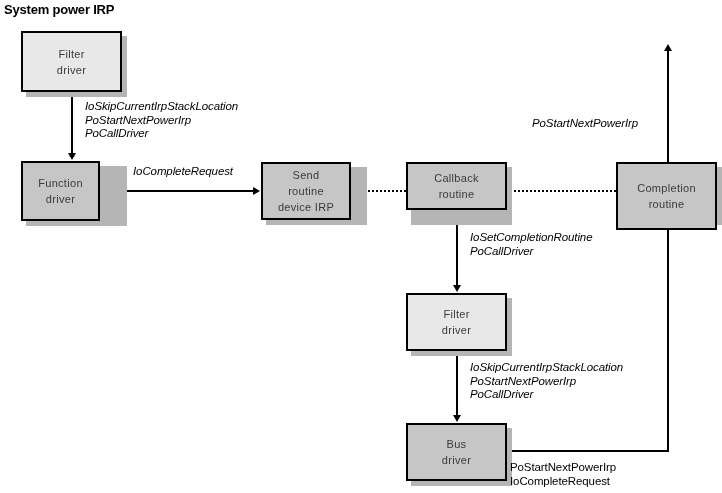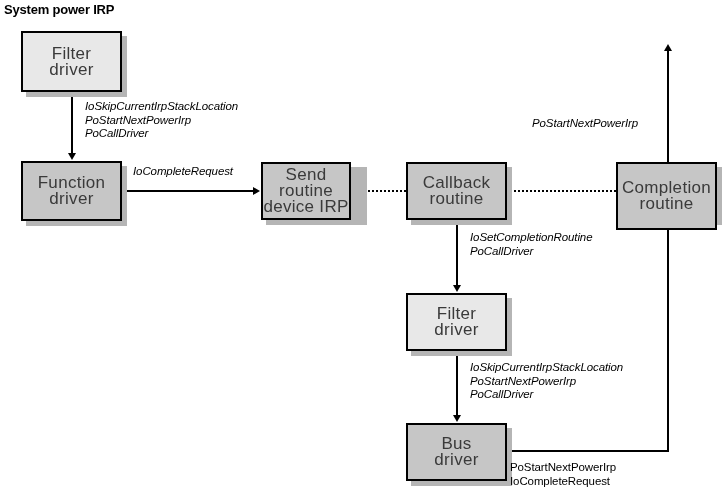--- a/index.html
+++ b/index.html
@@ -30,21 +30,21 @@
   }
   
   .box {
     position: absolute;
     box-sizing: border-box;
     border: 2px solid #000000;
     display: flex;
     align-items: center;
     justify-content: center;
     text-align: center;
-    font-size: 17px;
+    font-size: 11px;
     line-height: 16px;
     color: #3a3a3a;
     letter-spacing: 0.3px;
     z-index: 3;
   }
   .box.gray { background: #c6c6c6; }
   .box.light { background: #e8e8e8; }
   .box .lbl { display: block; }
   .shadow {
     position: absolute;
@@ -133,38 +133,38 @@
 
   <div class="shadow" style="left:26px; top:36px; width:101px; height:61px;"></div>
   <div class="box light" style="left:21px; top:31px; width:101px; height:61px;">
     <span>
       <span class="lbl">Filter</span>
       <span class="lbl">driver</span>
     </span>
   </div>
 
   <div class="shadow" style="left:26px; top:166px; width:101px; height:60px;"></div>
-  <div class="box gray" style="left:21px; top:161px; width:101px; height:60px;">
+  <div class="box gray" style="left:21px; top:161px; width:79px; height:60px;">
     <span>
       <span class="lbl">Function</span>
       <span class="lbl">driver</span>
     </span>
   </div>
 
   <div class="shadow" style="left:266px; top:167px; width:101px; height:58px;"></div>
   <div class="box gray" style="left:261px; top:162px; width:90px; height:58px;">
     <span>
       <span class="lbl">Send</span>
       <span class="lbl">routine</span>
       <span class="lbl">device IRP</span>
     </span>
   </div>
 
   <div class="shadow" style="left:411px; top:167px; width:101px; height:58px;"></div>
-  <div class="box gray" style="left:406px; top:162px; width:101px; height:58px;">
+  <div class="box gray" style="left:406px; top:162px; width:101px; height:48px;">
     <span>
       <span class="lbl">Callback</span>
       <span class="lbl">routine</span>
     </span>
   </div>
 
   <div class="shadow" style="left:621px; top:167px; width:101px; height:58px;"></div>
   <div class="box gray" style="left:616px; top:162px; width:101px; height:68px;">
     <span>
       <span class="lbl">Completion</span>

